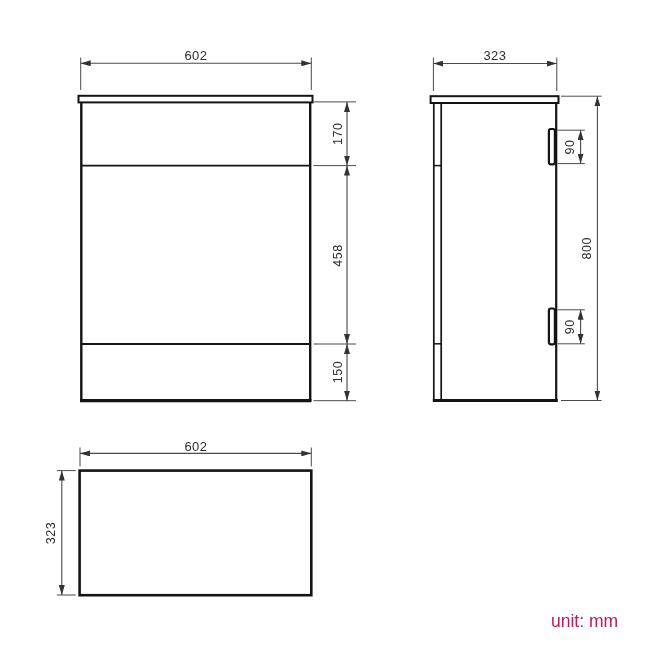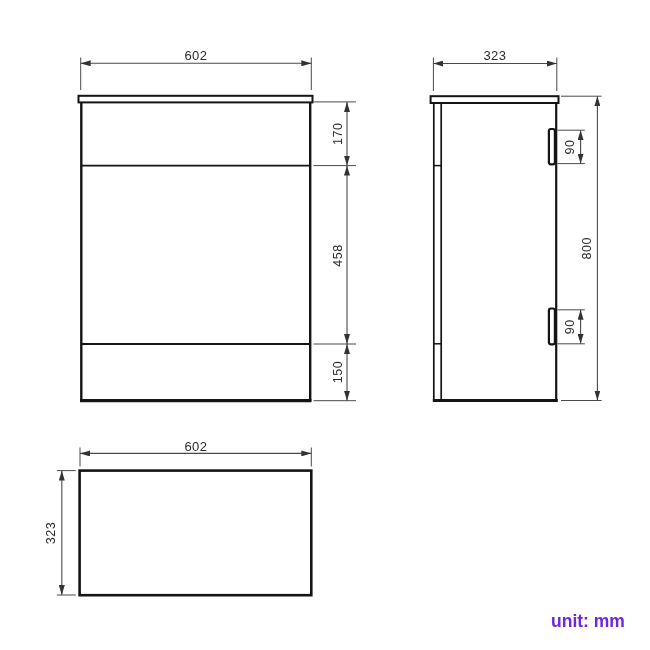--- a/index.html
+++ b/index.html
@@ -30,23 +30,22 @@
     font-family: "Liberation Sans", sans-serif;
     font-size: 13px;
     fill: #2b2b2b;
     letter-spacing: 0.5px;
   }
   #unit-label {
     position: absolute;
     left: 551px;
     top: 611px;
     font-size: 17.5px;
-    color: #6d28d9;
+    color: #be185d;
     font-family: "Liberation Sans", sans-serif;
-    font-weight: bold;
   }
 </style>
 </head>
 <body>
 
 <div id="canvas">
   <svg id="drawing-svg" width="650" height="650" viewBox="0 0 650 650" xmlns="http://www.w3.org/2000/svg">
     <defs>
       <marker id="arrE" markerUnits="userSpaceOnUse" markerWidth="10" markerHeight="6" viewBox="0 0 10 6" refX="10" refY="3" orient="auto">
         <path d="M0,0 L10,3 L0,6 Z" fill="#333333"></path>

